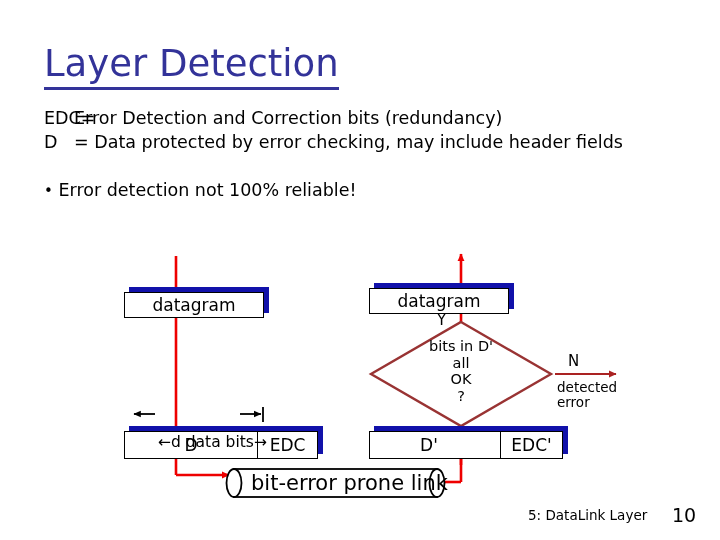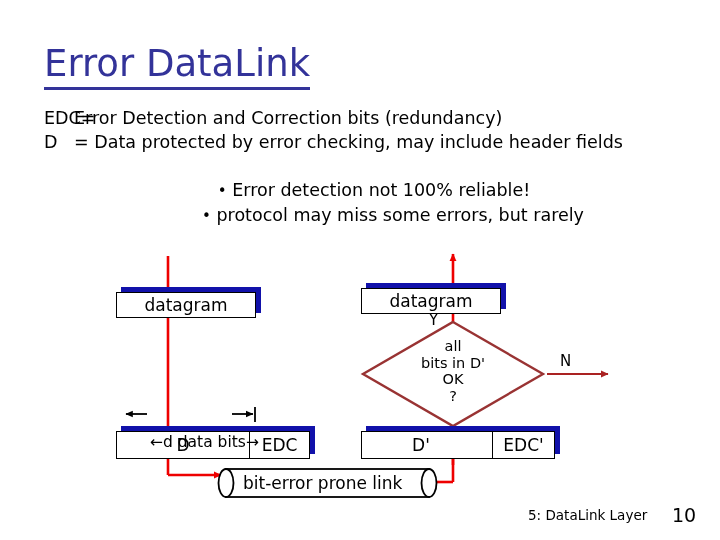--- a/index.html
+++ b/index.html
@@ -60,38 +60,37 @@
   }
 
   #bullet-block {
     position: absolute;
     left: 44px;
     top: 178px;
     width: 660px;
     font-size: 17.5px;
     line-height: 24px;
     white-space: nowrap;
-    text-align: center;
   }
   .bullet-l1 {
     display: block;
     padding-left: 8px;
     text-indent: -8px;
   }
   .bullet-l2 {
     display: block;
     padding-left: 46px;
     text-indent: -8px;
   }
   .bullet-dot { font-size: 15px; }
 
   
   #diagram {
     position: absolute;
-    left: 4px;
+    left: 12px;
     top: 250px;
     width: 608px;
     height: 260px;
   }
   #diagram-svg {
     position: absolute;
     left: 0; top: 0;
     width: 720px;
     height: 260px;
   }
@@ -155,21 +154,21 @@
     position: absolute;
     z-index: 5;
     font-size: 13.5px;
     line-height: 15px;
     white-space: nowrap;
   }
 
   .linktext {
     position: absolute;
     z-index: 5;
-    font-size: 17px;
+    font-size: 21px;
     line-height: 18px;
     white-space: nowrap;
   }
 
   .ddbits {
     position: absolute;
     z-index: 5;
     font-size: 15.5px;
     line-height: 16px;
     white-space: nowrap;
@@ -200,40 +199,36 @@
     line-height: 18px;
     white-space: nowrap;
   }
 </style>
 </head>
 <body>
 
 <div id="slide">
 
   <div id="title-block">
-    <h1 id="slide-title">Error DataLink</h1>
+    <h1 id="slide-title">Layer Detection</h1>
   </div>
 
   <div id="legend-block">
     <span class="legend-line">
       <span class="legend-key">EDC=</span><span>Error Detection and Correction bits (redundancy)</span>
     </span>
     <span class="legend-line">
       <span class="legend-key">D</span><span>= Data protected by error checking, may include header fields</span>
     </span>
   </div>
 
   <div id="bullet-block">
     <span class="bullet-l1">
       <span class="bullet-dot">•</span>
       <span>Error detection not 100% reliable!</span>
-    </span>
-    <span class="bullet-l2">
-      <span class="bullet-dot">•</span>
-      <span>protocol may miss some errors, but rarely</span>
     </span>
   </div>
 
   <div id="diagram">
 
     <svg id="diagram-svg" viewBox="0 0 720 260">
       <defs>
         <marker id="ah-red" markerWidth="9" markerHeight="9" refX="7.4" refY="4.2" orient="auto" markerUnits="userSpaceOnUse">
           <path d="M0,0.6 L8,4.2 L0,7.8 z" fill="#ee0000"></path>
         </marker>
@@ -313,30 +308,34 @@
     <div class="dgshadow" style="left:362px; top:33px; width:140px; height:26px;"></div>
     <div class="dgbox" style="left:357px; top:38px; width:140px; height:26px;">
       <span>datagram</span>
     </div>
 
     <div class="dlabel" style="left:425px; top:62px;">
       <span>Y</span>
     </div>
 
     <div class="diamond-text" style="left:394px; top:88px;">
+      <div>bits in D'</div>
       <div>all</div>
-      <div>bits in D'</div>
       <div>OK</div>
       <div>?</div>
     </div>
 
     <div class="dlabel" style="left:556px; top:103px;">
       <span>N</span>
     </div>
 
+    <div class="dlabel-small" style="left:545px; top:130px;">
+      <div>detected</div>
+      <div>error</div>
+    </div>
 
     <div class="dgshadow" style="left:362px; top:176px; width:194px; height:28px;"></div>
     <div class="cellbox" style="left:357px; top:181px; width:194px; height:28px;">
       <div class="cell-main">
         <span>D'</span>
       </div>
       <div class="cell-edc" style="width:62px;margin-left:12px;">
         <span>EDC'</span>
       </div>
     </div>

